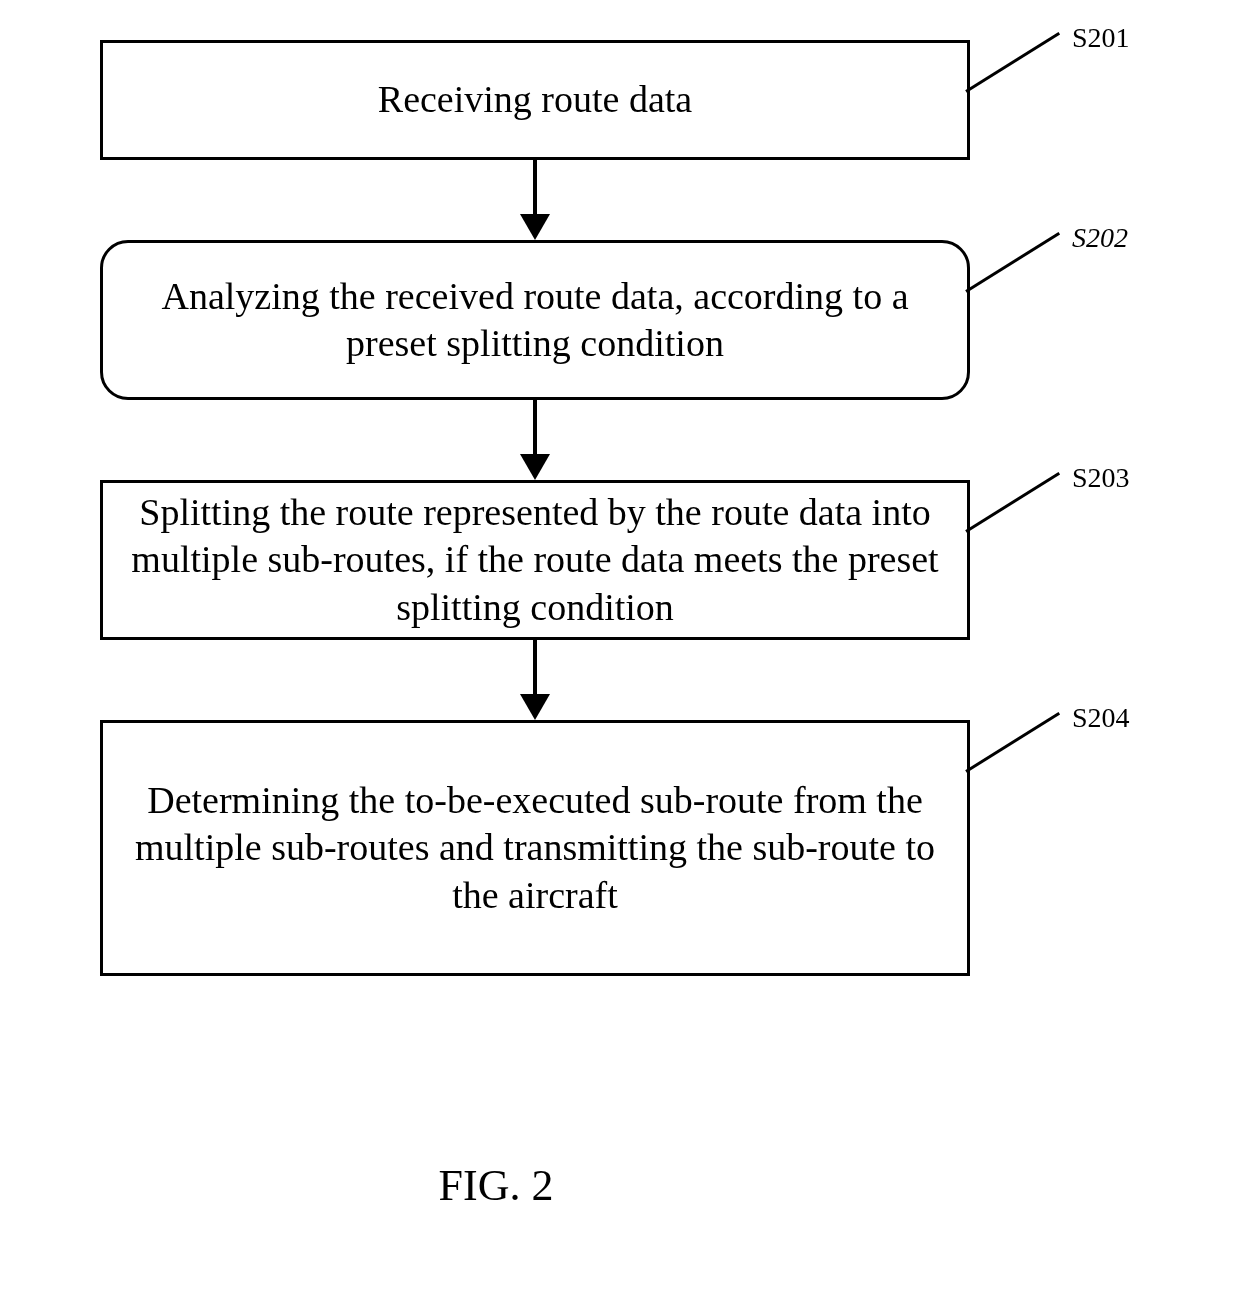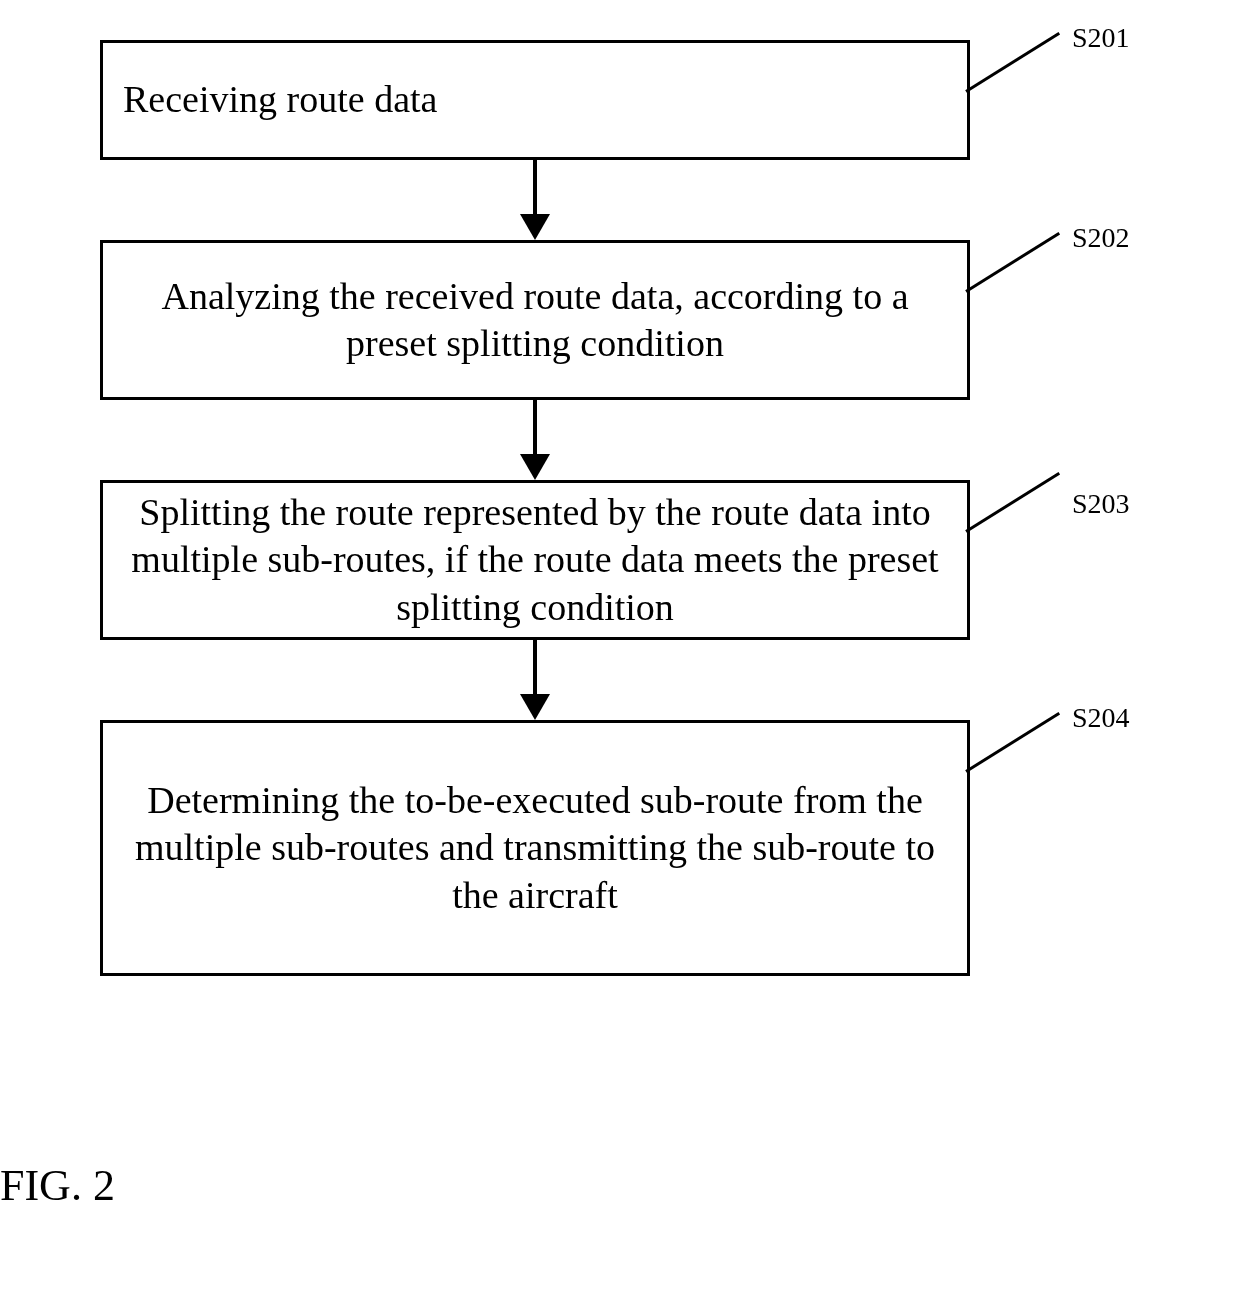--- a/index.html
+++ b/index.html
@@ -19,28 +19,28 @@
     .step-row {
       display: flex;
       align-items: flex-start;
     }
     .box {
       border: 3px solid #000;
       background: #fff;
       text-align: center;
       display: flex;
       align-items: center;
-      justify-content: flex-start;
+      justify-content: center;
       padding: 10px 20px;
       font-size: 38px;
       line-height: 1.25;
       width: 870px;
     }
     .box-1 { height: 120px; }
-    .box-2 { height: 160px; }
+    .box-2 { height: 160px; border-radius: 28px; }
     .box-3 { height: 160px; }
     .box-4 { height: 256px; }
     .label-wrap {
       position: relative;
       margin-left: 0;
     }
     .label-line {
       position: absolute;
       background: #000;
       height: 3px;
@@ -85,21 +85,21 @@
       border-left: 15px solid transparent;
       border-right: 15px solid transparent;
       border-top: 26px solid #000;
       transform: translateX(-50%);
     }
     .caption {
       position: absolute;
       top: 1160px;
       left: 0;
       width: 992px;
-      text-align: left;
+      text-align: center;
       font-size: 44px;
     }
   </style>
 </head>
 <body>
 
 <div class="flowchart">
 
   <div class="step-row">
     <div class="box box-1">
@@ -117,38 +117,38 @@
       <div class="arrow-head"></div>
     </div>
   </div>
 
   <div class="step-row">
     <div class="box box-2">
       <span>Analyzing the received route data, according to a preset splitting condition</span>
     </div>
     <div class="label-wrap">
       <div class="label-line" style="top:50px;"></div>
-      <div class="label-text" style="top:-18px;">S202</div>
+      <div class="label-text" style="top:-18px;font-style:italic;">S202</div>
     </div>
   </div>
 
   <div class="arrow-col">
     <div class="arrow">
       <div class="arrow-shaft"></div>
       <div class="arrow-head"></div>
     </div>
   </div>
 
   <div class="step-row">
     <div class="box box-3">
       <span>Splitting the route represented by the route data into multiple sub-routes, if the route data meets the preset splitting condition</span>
     </div>
     <div class="label-wrap">
       <div class="label-line" style="top:50px;"></div>
-      <div class="label-text" style="top:-18px;margin-top:26px;">S203</div>
+      <div class="label-text" style="top:-18px;">S203</div>
     </div>
   </div>
 
   <div class="arrow-col">
     <div class="arrow">
       <div class="arrow-shaft"></div>
       <div class="arrow-head"></div>
     </div>
   </div>
 

